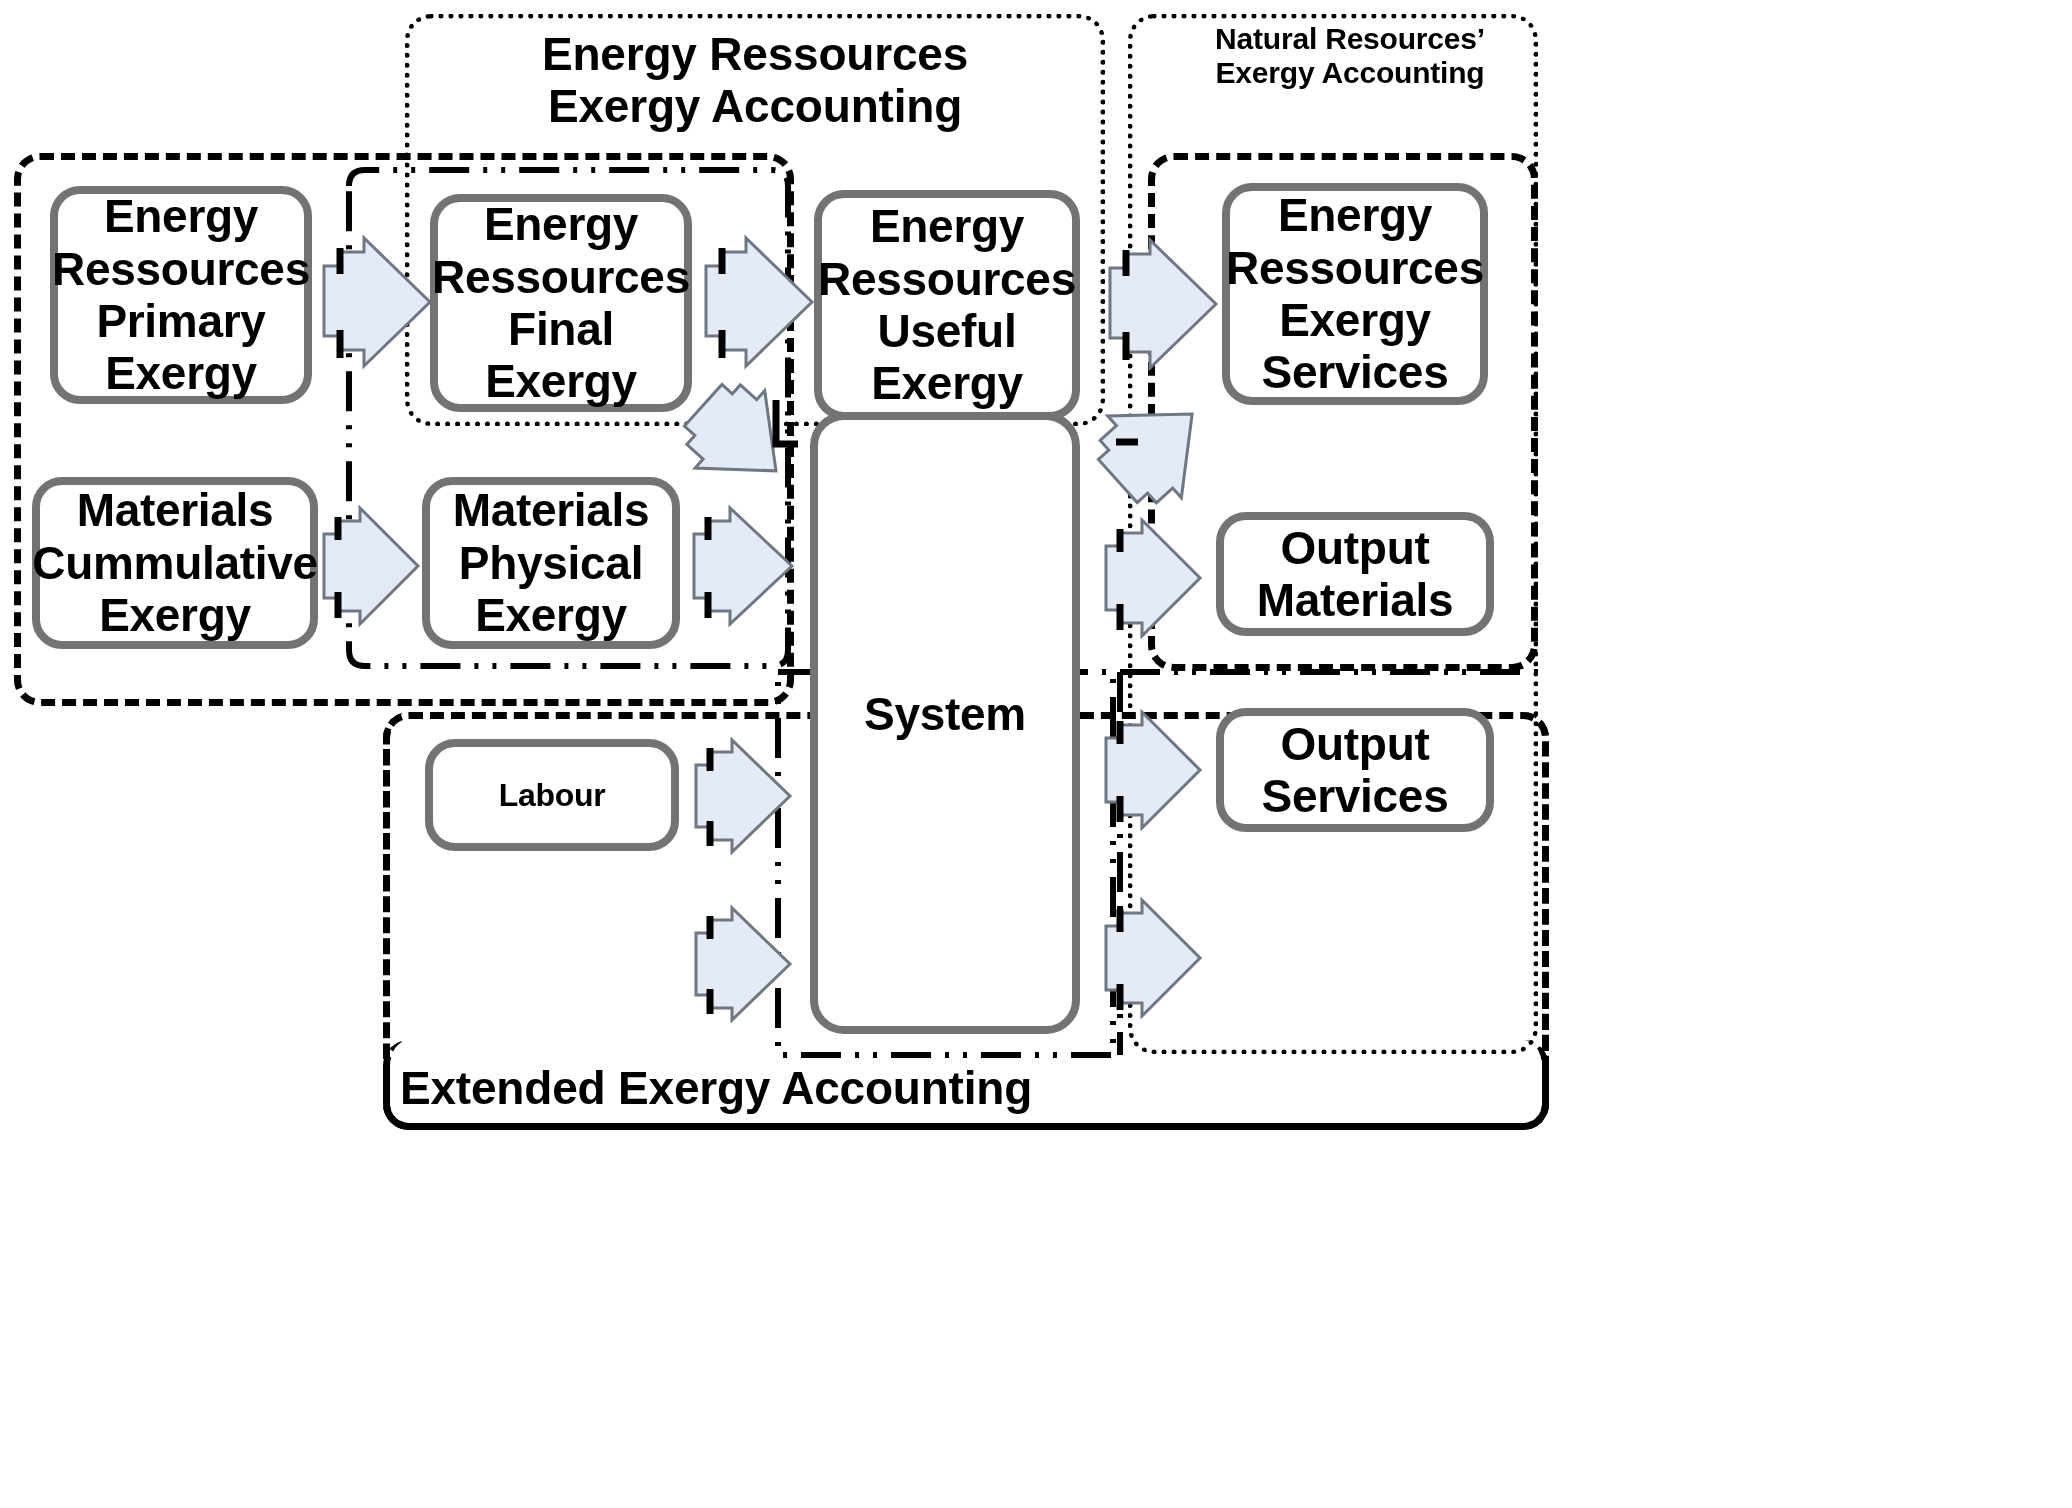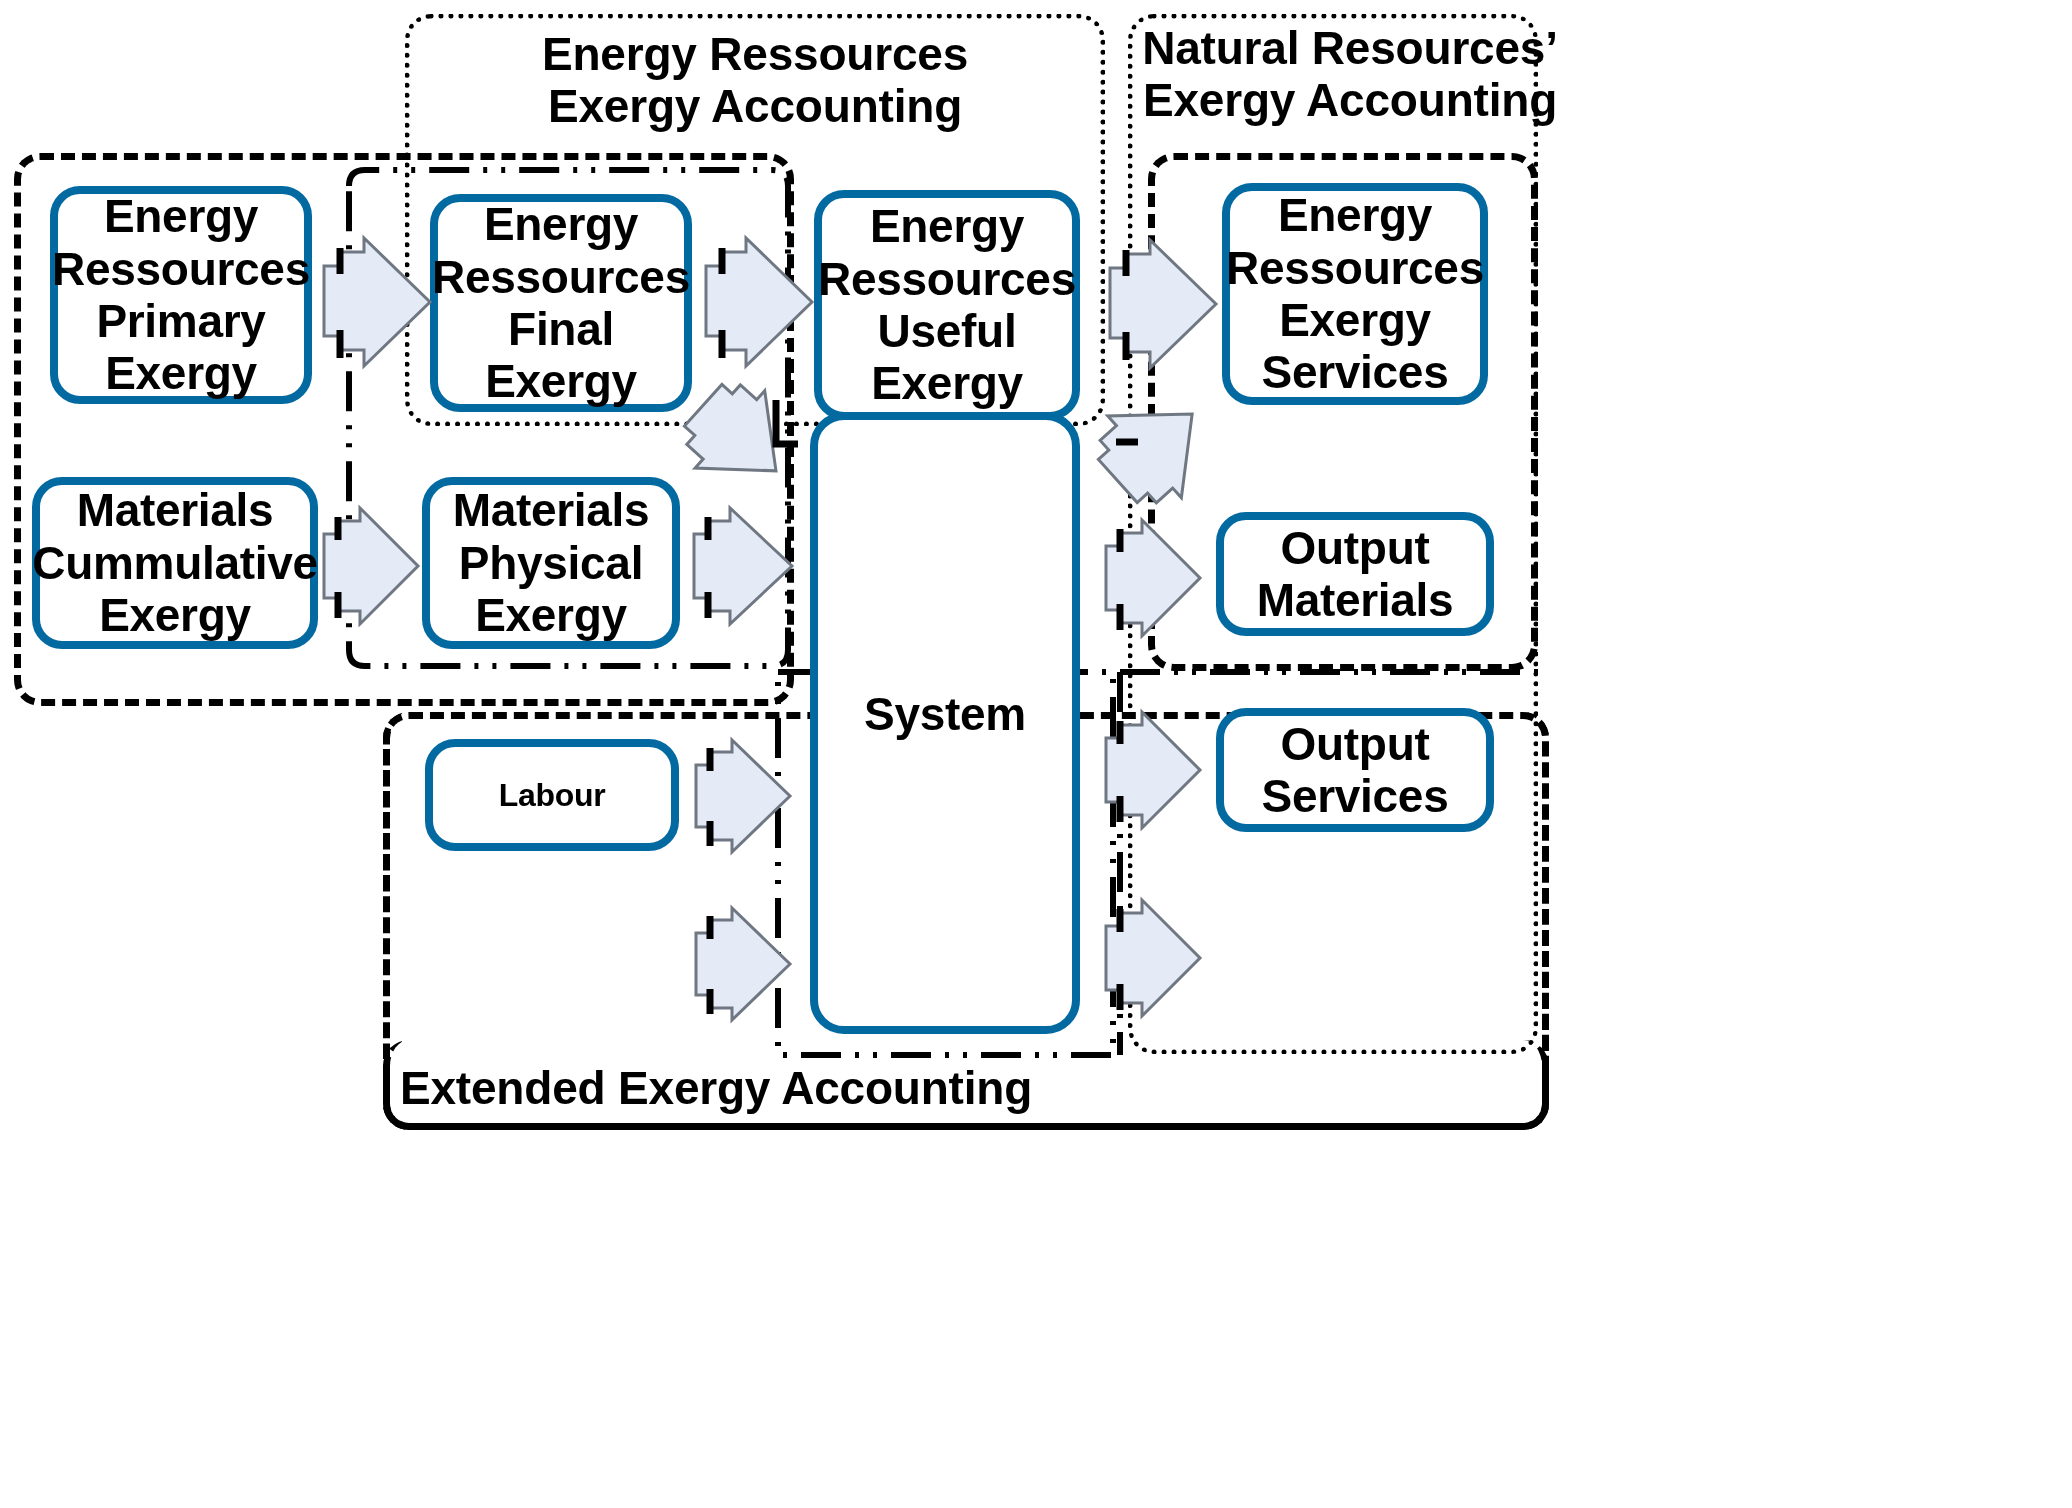--- a/index.html
+++ b/index.html
@@ -8,21 +8,21 @@
 
   
   .region{position:absolute;box-sizing:border-box;background:transparent;}
   .region.dotted{border:5px dotted #000;border-radius:26px;}
   .region.dashed{border:7px dashed #000;border-radius:26px;}
 
   .region-title{position:absolute;text-align:center;font-weight:bold;color:#000;
                 line-height:1.14;letter-spacing:-0.2px;white-space:pre-line;}
 
   
-  .node{position:absolute;box-sizing:border-box;border:8px solid #0369a1;border-radius:30px;
+  .node{position:absolute;box-sizing:border-box;border:8px solid #737373;border-radius:30px;
         background:#fff;display:flex;align-items:center;justify-content:center;
         text-align:center;font-weight:bold;color:#000;line-height:1.14;
         white-space:pre-line;letter-spacing:-0.3px;}
 
   .node.system{border-radius:34px;align-items:flex-start;}
   .node.system .syslabel{width:100%;text-align:center;}
 
   
   .arrow{position:absolute;}
   svg{display:block;overflow:visible;}
@@ -32,21 +32,21 @@
 </head>
 <body>
 
 <div id="stage">
 
   <div class="region dotted" style="left:405px;top:14px;width:700px;height:412px;"></div>
   <div class="region-title" style="left:405px;top:28px;width:700px;font-size:46px;">Energy Ressources
 Exergy Accounting</div>
 
   <div class="region dotted" style="left:1128px;top:14px;width:410px;height:1040px;"></div>
-  <div class="region-title" style="left:1140px;top:22px;width:420px;font-size:46px;">Natural Resources’
+  <div class="region-title" style="left:1140px;top:22px;width:420px;font-size:30px;">Natural Resources’
 Exergy Accounting</div>
 
   <div class="region dashed" style="left:383px;top:712px;width:1166px;height:418px;"></div>
   <div class="region dashed" style="left:383px;top:712px;width:1166px;height:418px;border-top:none;border-bottom:none;"></div>
   <div class="region dashed" style="left:383px;top:1040px;width:1166px;height:90px;border-top:none;"></div>
   <div class="region-title" style="left:400px;top:1062px;width:700px;font-size:46px;text-align:left;">Extended Exergy Accounting</div>
 
   <div class="region dashed" style="left:14px;top:153px;width:780px;height:553px;"></div>
 
   <div class="region dashed" style="left:1148px;top:153px;width:390px;height:518px;"></div>

